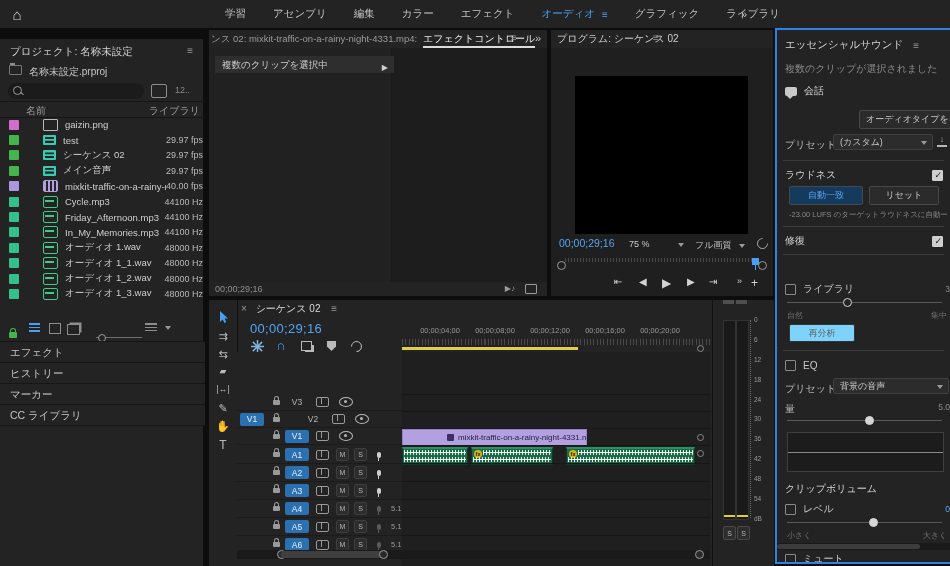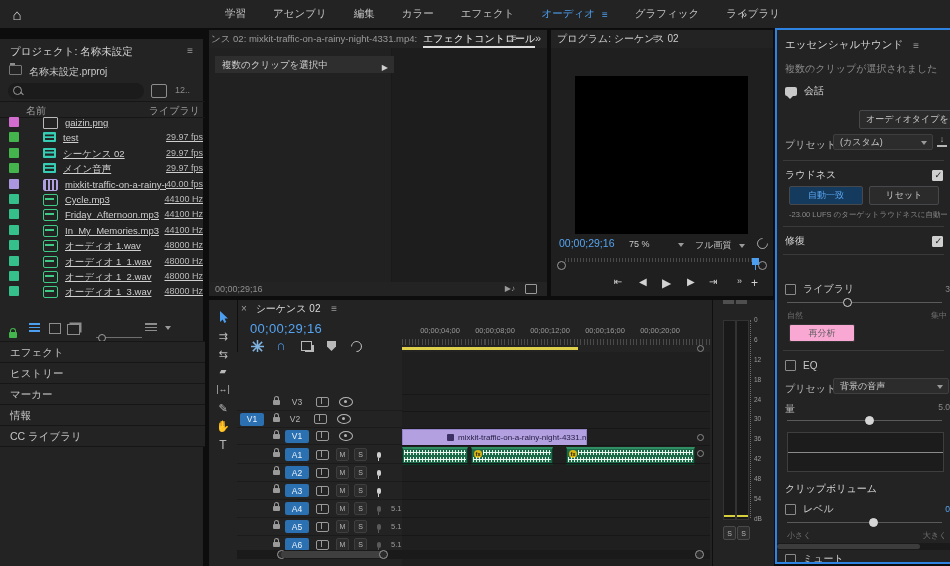--- a/index.html
+++ b/index.html
@@ -21,21 +21,21 @@
   .overflow-btn{position:absolute;left:741px;color:#c2c2c2;font-size:11px;}
 
   
   .left{left:0;top:39px;width:203px;height:536px;}
   .pane-title{font-size:10.5px;color:#d2d2d2;}
   .searchbox{position:absolute;left:8px;top:44px;width:136px;height:16px;background:#1b1b1b;border-radius:9px;}
   .mag{position:absolute;left:5px;top:3px;width:7px;height:7px;border:1px solid #9a9a9a;border-radius:50%;}
   .mag::after{content:"";position:absolute;left:6px;top:6px;width:4px;height:1px;background:#9a9a9a;transform:rotate(45deg);}
   .colhead{position:absolute;left:0;top:62px;width:205px;height:15px;border-top:1px solid #161616;border-bottom:1px solid #161616;color:#9d9d9d;}
   .plist{position:absolute;left:0;top:78px;width:205px;}
-  .prow{height:15.4px;display:flex;align-items:flex-start;font-size:9.5px;color:#cfcfcf;text-decoration:underline;}
+  .prow{height:15.4px;display:flex;align-items:center;font-size:9.5px;color:#cfcfcf;}
   .swatch{width:10px;height:10px;margin-left:9px;border-radius:1px;flex:0 0 auto;}
   .pic{width:13px;height:10px;margin-left:24px;flex:0 0 auto;position:relative;}
   .pic.seq{background:linear-gradient(#35cdb4 0 0);border-radius:1px;}
   .pic.seq::after{content:"";position:absolute;inset:2px 2px;background:#232323;clip-path:polygon(0 0,100% 0,100% 30%,0 30%,0 60%,100% 60%,100% 100%,0 100%);}
   .pic.aud{border:1px solid #3ecb86;border-radius:2px;}
   .pic.aud::after{content:"";position:absolute;left:1px;top:3px;width:9px;height:2px;background:#3ecb86;}
   .pic.img{border:1px solid #b9b9b9;border-radius:1px;}
   .pic.clip{border:1px solid #b2a0e0;border-radius:2px;background:repeating-linear-gradient(90deg,#b2a0e0 0 2px,transparent 2px 4px);}
   .pname{margin-left:7px;flex:1 1 auto;white-space:nowrap;overflow:hidden;}
   .prate{margin-right:2px;color:#b9b9b9;font-size:9px;white-space:nowrap;}
@@ -130,21 +130,21 @@
 
   
   .es{left:775px;top:28px;width:175px;height:536px;background:#232323;border-left:2px solid #2d82e2;border-top:2px solid #2d82e2;border-bottom:2px solid #2d82e2;box-sizing:border-box;overflow:hidden;}
   .es .row{position:absolute;left:0;width:173px;}
   .cb{width:11px;height:11px;border:1px solid #8a8a8a;border-radius:1px;box-sizing:border-box;flex:0 0 auto;}
   .cb.on{background:#cfcfcf;border-color:#cfcfcf;position:relative;}
   .cb.on::after{content:"✓";position:absolute;left:1.5px;top:-1px;color:#1d1d1d;font-size:9px;font-weight:bold;}
   .esdiv{position:absolute;left:6px;width:161px;height:1px;background:#3a3a3a;}
   .esbtn{position:absolute;height:17px;border:1px solid #46484c;border-radius:2px;font-size:9px;display:flex;align-items:center;justify-content:center;background:#2b2b2b;color:#c9c9c9;}
   .esbtn.primary{background:#143a5e;color:#5aa6f0;}
-  .esbtn.disabled{background:#f9a8d4;color:#5d5d5d;border-color:#333;}
+  .esbtn.disabled{background:#7dd3fc;color:#5d5d5d;border-color:#333;}
   .esdd{position:absolute;height:16px;background:#2c2c2c;border:1px solid #3f3f3f;border-radius:2px;color:#c9c9c9;font-size:9px;line-height:15px;padding-left:6px;box-sizing:border-box;white-space:nowrap;overflow:hidden;}
   .esdd .chev{position:absolute;right:5px;top:6px;}
   .slider{position:absolute;left:10px;right:8px;height:1px;background:#5a5a5a;}
   .shandle{position:absolute;top:-4px;width:7px;height:7px;border:1.5px solid #d6d6d6;border-radius:50%;background:#232323;}
   .shandle.fill{background:#d6d6d6;}
   .bubble{width:12px;height:9px;background:#c9c9c9;border-radius:2px;position:relative;}
   .bubble::after{content:"";position:absolute;left:2px;top:9px;border-left:3px solid transparent;border-right:3px solid transparent;border-top:3px solid #c9c9c9;}
   .savei{width:10px;height:9px;border-bottom:2px solid #b8b8b8;position:relative;color:#b8b8b8;font-size:9px;line-height:7px;text-align:center;}
   .eqbox{position:absolute;left:10px;width:155px;height:38px;border:1px solid #3e3e3e;background:#1c1c1c;}
   .eqbox::after{content:"";position:absolute;left:0;right:0;top:50%;height:1px;background:#8a8a8a;}
@@ -271,21 +271,20 @@
       <span class="i-slider a" style="left:88px;top:10px;"></span>
       <span class="i-sort a" style="left:145px;top:6px;"></span>
       <span class="chev a" style="left:161px;top:9px;"></span>
       <span class="i-bin a" style="left:178px;top:6px;"></span>
       <span class="i-newitem a" style="left:193px;top:5px;"></span>
     </div>
     <div class="ptabs" id="left-tabs">
         <div class="ptab">エフェクト</div>
         <div class="ptab">ヒストリー</div>
         <div class="ptab">マーカー</div>
-        <div class="ptab">情報</div>
         <div class="ptab">CC ライブラリ</div>
       </div>
   </div>
 
   <div class="panel mid">
     <div class="tabbar">
       <div class="srctab">ンス 02: mixkit-traffic-on-a-rainy-night-4331.mp4: 00;00;00;00</div>
       <div class="activetab">エフェクトコントロール</div>
       <span class="a" style="left:302px;top:2px;color:#9a9a9a;">≡</span>
       <span class="a" style="right:6px;top:2px;color:#c2c2c2;font-size:11px;">»</span>
@@ -376,21 +375,21 @@
         <div class="trow" style="top: 42px; height: 16px;">
           <span class="badge plain" style="margin: 0px 0px 0px 3px; visibility: hidden;"></span>
           <span class="i-lock" style="margin: 0px 0px 0px 9px;"></span>
           <span class="badge plain" style="margin: 0px 0px 0px 5px;">V3</span>
           <span class="i-cam" style="margin: 0px 0px 0px 7px;"></span>
           <span class="i-eye" style="margin: 0px 0px 0px 10px;"></span>
         </div>
         <div class="trow" style="top: 59px; height: 16px;">
           <span class="badge" style="margin: 0px 0px 0px 3px;">V1</span>
           <span class="i-lock" style="margin: 0px 0px 0px 9px;"></span>
-          <span class="badge plain" style="margin: 0px 0px 0px 3px;">V2</span>
+          <span class="badge plain" style="margin: 0px 0px 0px 21px;">V2</span>
           <span class="i-cam" style="margin: 0px 0px 0px 7px;"></span>
           <span class="i-eye" style="margin: 0px 0px 0px 10px;"></span>
         </div>
         <div class="trow" style="top: 76px; height: 16px;">
           <span class="badge plain" style="margin: 0px 0px 0px 3px; visibility: hidden;"></span>
           <span class="i-lock" style="margin: 0px 0px 0px 9px;"></span>
           <span class="badge" style="margin: 0px 0px 0px 5px;">V1</span>
           <span class="i-cam" style="margin: 0px 0px 0px 7px;"></span>
           <span class="i-eye" style="margin: 0px 0px 0px 10px;"></span>
         </div>

